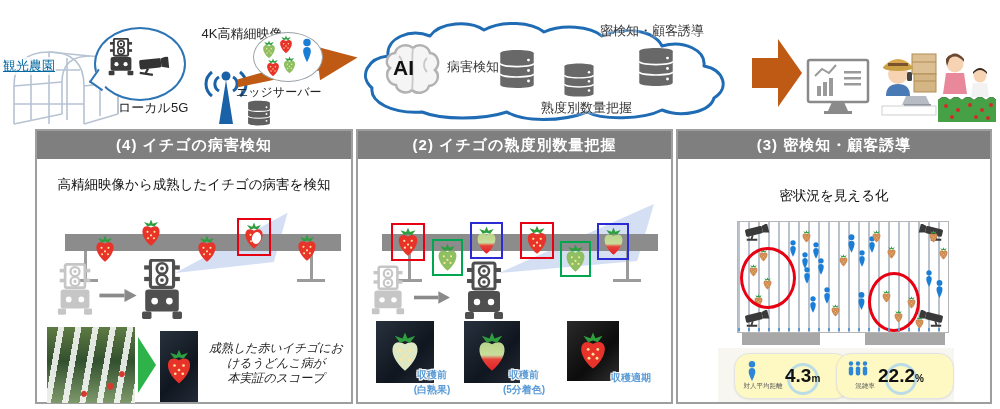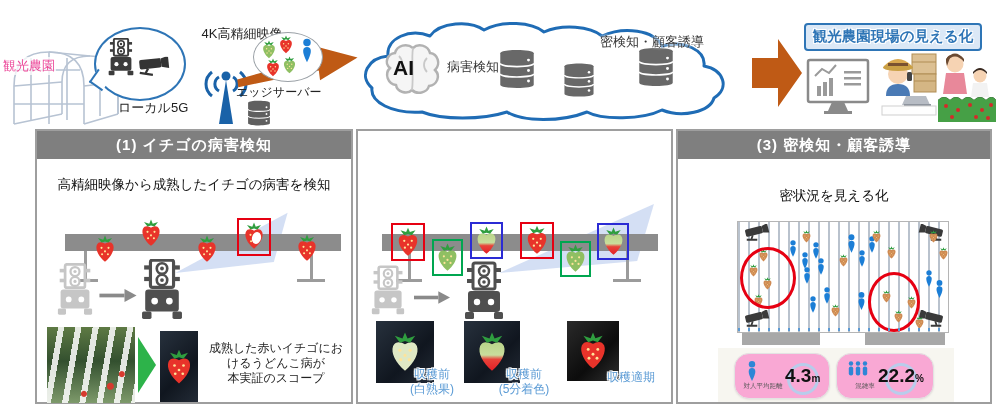--- a/index.html
+++ b/index.html
@@ -1,21 +1,21 @@
 <!DOCTYPE html>
 <html><head>
 <meta charset="utf-8">
 <style>
   html,body{margin:0;padding:0;background:#fff;}
   #stage{position:relative;width:1000px;height:409px;background:#fff;overflow:hidden;
          font-family:"Liberation Sans","DejaVu Sans",sans-serif;color:#1a1a1a;}
   .abs{position:absolute;}
   .txt{white-space:nowrap;}
   
-  .farm-label{font-size:13px;color:#ec4899;background:rgba(255,255,255,.75);padding:0 1px;}
+  .farm-label{font-size:13px;color:#0369a1;background:rgba(255,255,255,.75);padding:0 1px;text-decoration:underline;}
   .bubble{border:2px solid #2e75b6;border-radius:50%;background:#fff;}
   .bubble-tail{width:14px;height:14px;background:#fff;border-left:2px solid #2e75b6;border-bottom:2px solid #2e75b6;transform:rotate(35deg);}
   .small-label{font-size:12.5px;color:#222;}
   .trans-label{font-size:13px;color:#222;text-align:center;width:120px;}
   .ellipse{background:#fff;border:1.5px solid #9aa0a6;border-radius:50%;}
   .cloud-label{font-size:13px;color:#333;text-shadow:0 0 3px #fff,0 0 3px #fff;}
   .ai-text{font-size:21px;font-weight:bold;color:#111;}
   .badge{background:#dbe8f6;border:2px solid #2e75b6;border-radius:4px;text-align:center;
          font-size:14.5px;font-weight:bold;color:#2e75b6;line-height:22px;
          text-shadow:-1px -1px 0 #fff,1px -1px 0 #fff,-1px 1px 0 #fff,1px 1px 0 #fff;}
@@ -35,33 +35,33 @@
   .photo{position:absolute;overflow:hidden;display:flex;align-items:center;justify-content:center;}
   .photo-field{background:
       radial-gradient(circle at 72% 78%, #d63a2e 3px, transparent 4px),
       radial-gradient(circle at 42% 88%, #d63a2e 2.5px, transparent 3.5px),
       radial-gradient(circle at 85% 62%, #d63a2e 2.5px, transparent 3.5px),
       repeating-linear-gradient(100deg, rgba(255,255,255,0) 0 11px, rgba(255,255,255,.85) 11px 17px),
       linear-gradient(180deg,#5e7a44 0%,#33502f 45%,#7e9a6b 100%);}
   .photo-dark{background:linear-gradient(135deg,#27313d 0%,#10161f 60%,#232b36 100%);}
   .photo-black{background:linear-gradient(135deg,#2a2a2a 0%,#0c0c0c 60%,#303030 100%);}
   .green-arrow{width:0;height:0;border-top:28px solid transparent;border-bottom:28px solid transparent;border-left:18px solid #2db34a;}
-  .note{font-size:12px;line-height:15px;text-align:center;color:#222;}
-  .photo-label{font-size:12px;font-weight:normal;line-height:15px;text-align:center;color:#5b9bd5;
+  .note{font-size:12px;line-height:15px;text-align:center;color:#222;font-style:italic;}
+  .photo-label{font-size:10px;font-weight:bold;line-height:15px;text-align:center;color:#5b9bd5;
                text-shadow:-1px -1px 0 #fff,1px -1px 0 #fff,-1px 1px 0 #fff,1px 1px 0 #fff,0 1px 0 #fff,0 -1px 0 #fff;}
   
   .map{position:absolute;background:
         repeating-linear-gradient(90deg,#b9c2cd 0 2px,#ffffff 2px 10px);
        border:1px solid #b5b5b5;box-sizing:border-box;}
   .map:after{content:"";position:absolute;left:0;right:0;bottom:1px;height:3px;
        background:repeating-linear-gradient(90deg,#5b9bd5 0 2px,transparent 2px 10px);}
   .hot-circle{position:absolute;border:3px solid #e60012;border-radius:50%;}
   .graybar{position:absolute;height:12px;background:#a8a8a8;}
   .statband{position:absolute;background:#f7f6f0;}
-  .statcard{position:absolute;background:#f9a8d4;border:1px solid #e3e3e3;border-radius:15px;box-shadow:0 1px 2px rgba(0,0,0,.08);}
+  .statcard{position:absolute;background:#fef9c3;border:1px solid #e3e3e3;border-radius:15px;box-shadow:0 1px 2px rgba(0,0,0,.08);padding-left:20px;}
   .stat-icon{position:absolute;left:10px;top:7px;}
   .stat-label{position:absolute;left:2px;top:28px;width:52px;text-align:center;font-size:6.5px;color:#555;}
   .stat-circle{position:absolute;width:26px;height:26px;border:3px solid #a8d4f0;border-radius:50%;opacity:.8;}
   .stat-value{position:absolute;font-size:19px;font-weight:bold;color:#111;}
   .stat-unit{font-size:10px;font-weight:bold;}
 </style>
 </head>
 <body>
 
 <svg width="0" height="0" style="position:absolute">
@@ -203,30 +203,30 @@
   </svg>
   <div class="abs ai-text" style="left:393px;top:56px">AI</div>
 
   <div class="abs txt cloud-label" style="left:447px;top:58px">病害検知</div>
   <svg class="abs" style="left:498px;top:46px;color:#686868" width="38" height="46">
       <use href="#sym-db"></use>
     </svg>
   <svg class="abs" style="left:562px;top:60px;color:#686868" width="34" height="40">
       <use href="#sym-db"></use>
     </svg>
+  <div class="abs txt cloud-label" style="left:541px;top:99px">熟度別数量把握</div>
   <svg class="abs" style="left:637px;top:44px;color:#686868" width="38" height="46">
       <use href="#sym-db"></use>
     </svg>
-  <div class="abs txt cloud-label" style="left:600px;top:33px">密検知・顧客誘導</div>
+  <div class="abs txt cloud-label" style="left:600px;top:22px">密検知・顧客誘導</div>
 
   <svg class="abs" style="left:752px;top:38px" width="50" height="70" viewBox="0 0 50 70">
     <polygon points="0,20 26,20 26,1 50,35 26,69 26,50 0,50" fill="#bf5a15"></polygon>
   </svg>
 
-  <div class="abs badge" style="left:804px;top:23px;width:174px;height:24px">観光農園現場の見える化</div>
 
   <svg class="abs" style="left:806px;top:58px" width="64" height="60" viewBox="0 0 64 60">
     <rect x="2" y="2" width="60" height="42" rx="2" fill="#fff" stroke="#8a8a8a" stroke-width="2.5"></rect>
     <g fill="#9a9a9a">
         <rect x="11" y="28" width="4" height="10"></rect>
         <rect x="17" y="24" width="4" height="14"></rect>
         <rect x="23" y="20" width="4" height="18"></rect>
       </g>
     <polyline points="9,18 16,11 23,15 30,7" fill="none" stroke="#9a9a9a" stroke-width="2"></polyline>
     <g fill="#9a9a9a">
@@ -268,21 +268,21 @@
         <circle cx="32" cy="53" r="2"></circle>
         <circle cx="44" cy="58" r="2"></circle>
         <circle cx="53" cy="53" r="2"></circle>
         <circle cx="14" cy="65" r="2"></circle>
         <circle cx="38" cy="65" r="2"></circle>
         <circle cx="50" cy="66" r="2"></circle>
       </g>
   </svg>
 
   <div class="panel" style="left:35px;width:318px">
-    <div class="panel-header">(1) イチゴの病害検知</div>
+    <div class="panel-header">(4) イチゴの病害検知</div>
     <div class="panel-sub" style="top:45px">高精細映像から成熟したイチゴの病害を検知</div>
 
     <svg class="cone" viewBox="0 0 318 275">
         <polygon points="140,144 254,83 240,133" fill="rgba(141,170,226,0.38)"></polygon>
       </svg>
 
     <div class="rail" style="left:28px;top:103px;width:276px;height:17px"></div>
     <div class="post-v" style="left:47px;top:120px;height:30px"></div>
     <div class="post-h" style="left:35px;top:148px;width:26px"></div>
     <div class="post-v" style="left:273px;top:120px;height:30px"></div>
@@ -324,20 +324,21 @@
         </svg>
     </div>
     <div class="abs note" style="left:166px;top:210px;width:146px">
       <div>成熟した赤いイチゴにお</div>
       <div>けるうどんこ病が</div>
       <div>本実証のスコープ</div>
     </div>
   </div>
 
   <div class="panel" style="left:356px;width:317px">
+    <div class="panel-header">(2) イチゴの熟度別数量把握</div>
 
     <svg class="cone" viewBox="0 0 317 275">
         <polygon points="143,144 300,74 283,132" fill="rgba(141,170,226,0.38)"></polygon>
       </svg>
 
     <div class="rail" style="left:24px;top:103px;width:276px;height:17px"></div>
     <div class="post-v" style="left:50px;top:120px;height:30px"></div>
     <div class="post-h" style="left:38px;top:148px;width:26px"></div>
     <div class="post-v" style="left:268px;top:120px;height:30px"></div>
     <div class="post-h" style="left:255px;top:148px;width:28px"></div>

